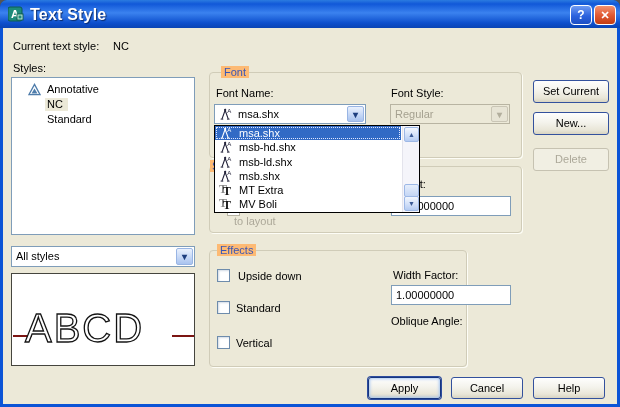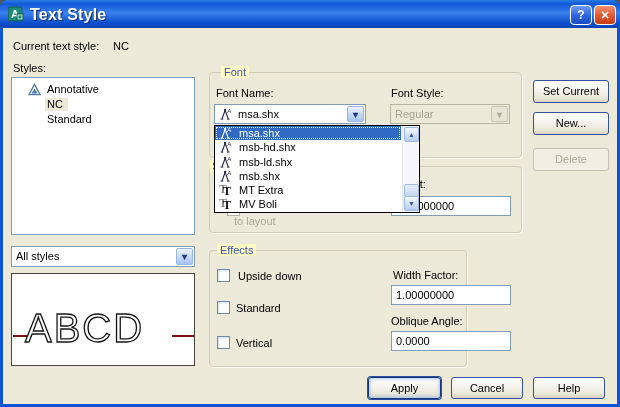--- a/index.html
+++ b/index.html
@@ -30,21 +30,21 @@
   
   .client{position:absolute;left:3px;top:28px;right:3px;bottom:3px;background:#ece9d8;}
   .lbl{position:absolute;white-space:nowrap;}
   .dis{color:#aca899;}
   
   .group{
     position:absolute;border:1px solid #d0ccb8;border-radius:4px;
     box-shadow:inset 0 0 0 0 #fff,1px 1px 0 #fdfdf6;
   }
   .group-title{
-    position:absolute;top:-7px;background:#fef9c3;padding:0 3px;color:#3a56b4;white-space:nowrap;
+    position:absolute;top:-7px;background:#fdba74;padding:0 3px;color:#3a56b4;white-space:nowrap;
   }
   
   .field{
     position:absolute;background:#fff;border:1px solid #7f9db9;
     padding:3px 0 0 4px;white-space:nowrap;overflow:hidden;
   }
   .combo{position:absolute;background:#fff;border:1px solid #7f9db9;}
   .combo .val{position:absolute;left:4px;top:3px;white-space:nowrap;}
   .combo .val.withicon{left:23px;}
   .combo-arrow{
@@ -214,21 +214,20 @@
   <span class="cb" style="left:217px;top:269px;"></span>
   <span class="lbl" style="left:238px;top:270px;">Upside down</span>
   <span class="cb" style="left:217px;top:301px;"></span>
   <span class="lbl" style="left:236px;top:302px;">Standard</span>
   <span class="cb" style="left:217px;top:336px;"></span>
   <span class="lbl" style="left:236px;top:337px;">Vertical</span>
 
   <span class="lbl" style="left:393px;top:269px;">Width Factor:</span>
   <div class="field" style="left:391px;top:285px;width:120px;height:20px;">1.00000000</div>
   <span class="lbl" style="left:391px;top:315px;">Oblique Angle:</span>
-  <div class="field" style="left:391px;top:331px;width:120px;height:20px;">0.0000</div>
 
   <div class="xpbtn" style="left:533px;top:80px;width:76px;">Set Current</div>
   <div class="xpbtn" style="left:533px;top:112px;width:76px;">New...</div>
   <div class="xpbtn focused" style="left:368px;top:377px;width:73px;height:22px;line-height:20px;">Apply</div>
 
   <div class="xpbtn disabled" style="left:533px;top:148px;width:76px;">Delete</div>
   <div class="xpbtn" style="left:451px;top:377px;width:72px;height:22px;line-height:20px;">Cancel</div>
   <div class="xpbtn" style="left:533px;top:377px;width:72px;height:22px;line-height:20px;">Help</div>
 
   <div class="droplist">

